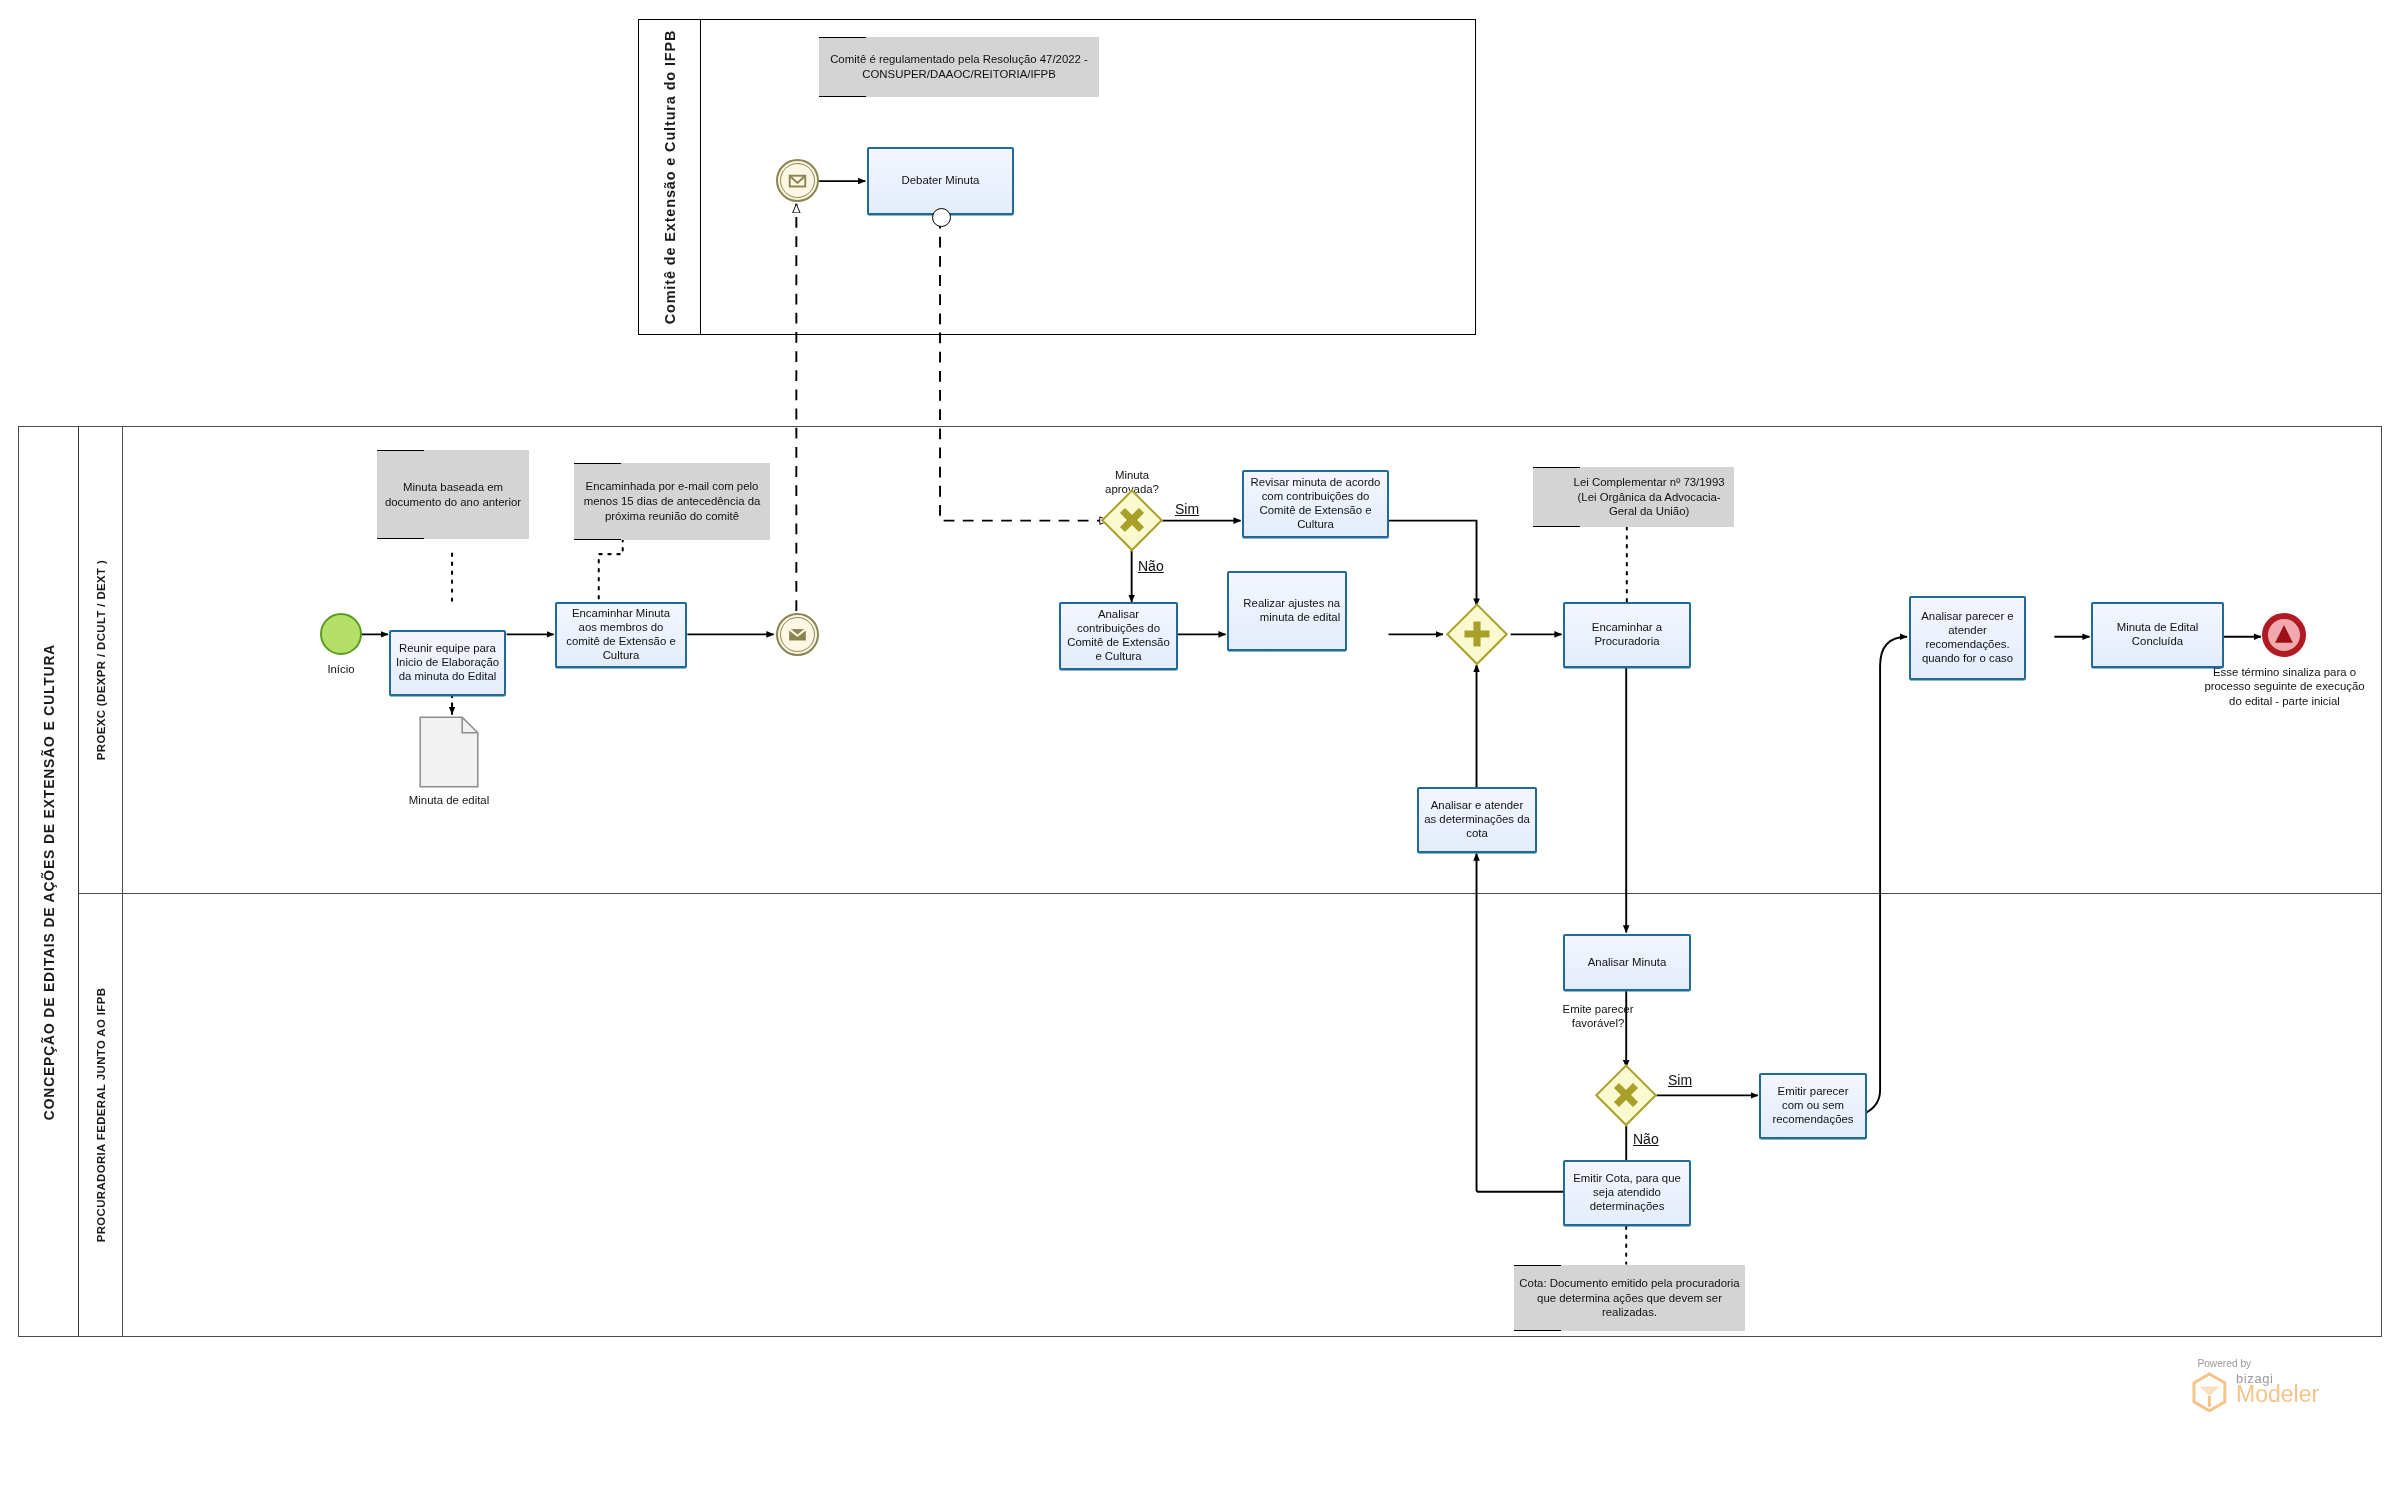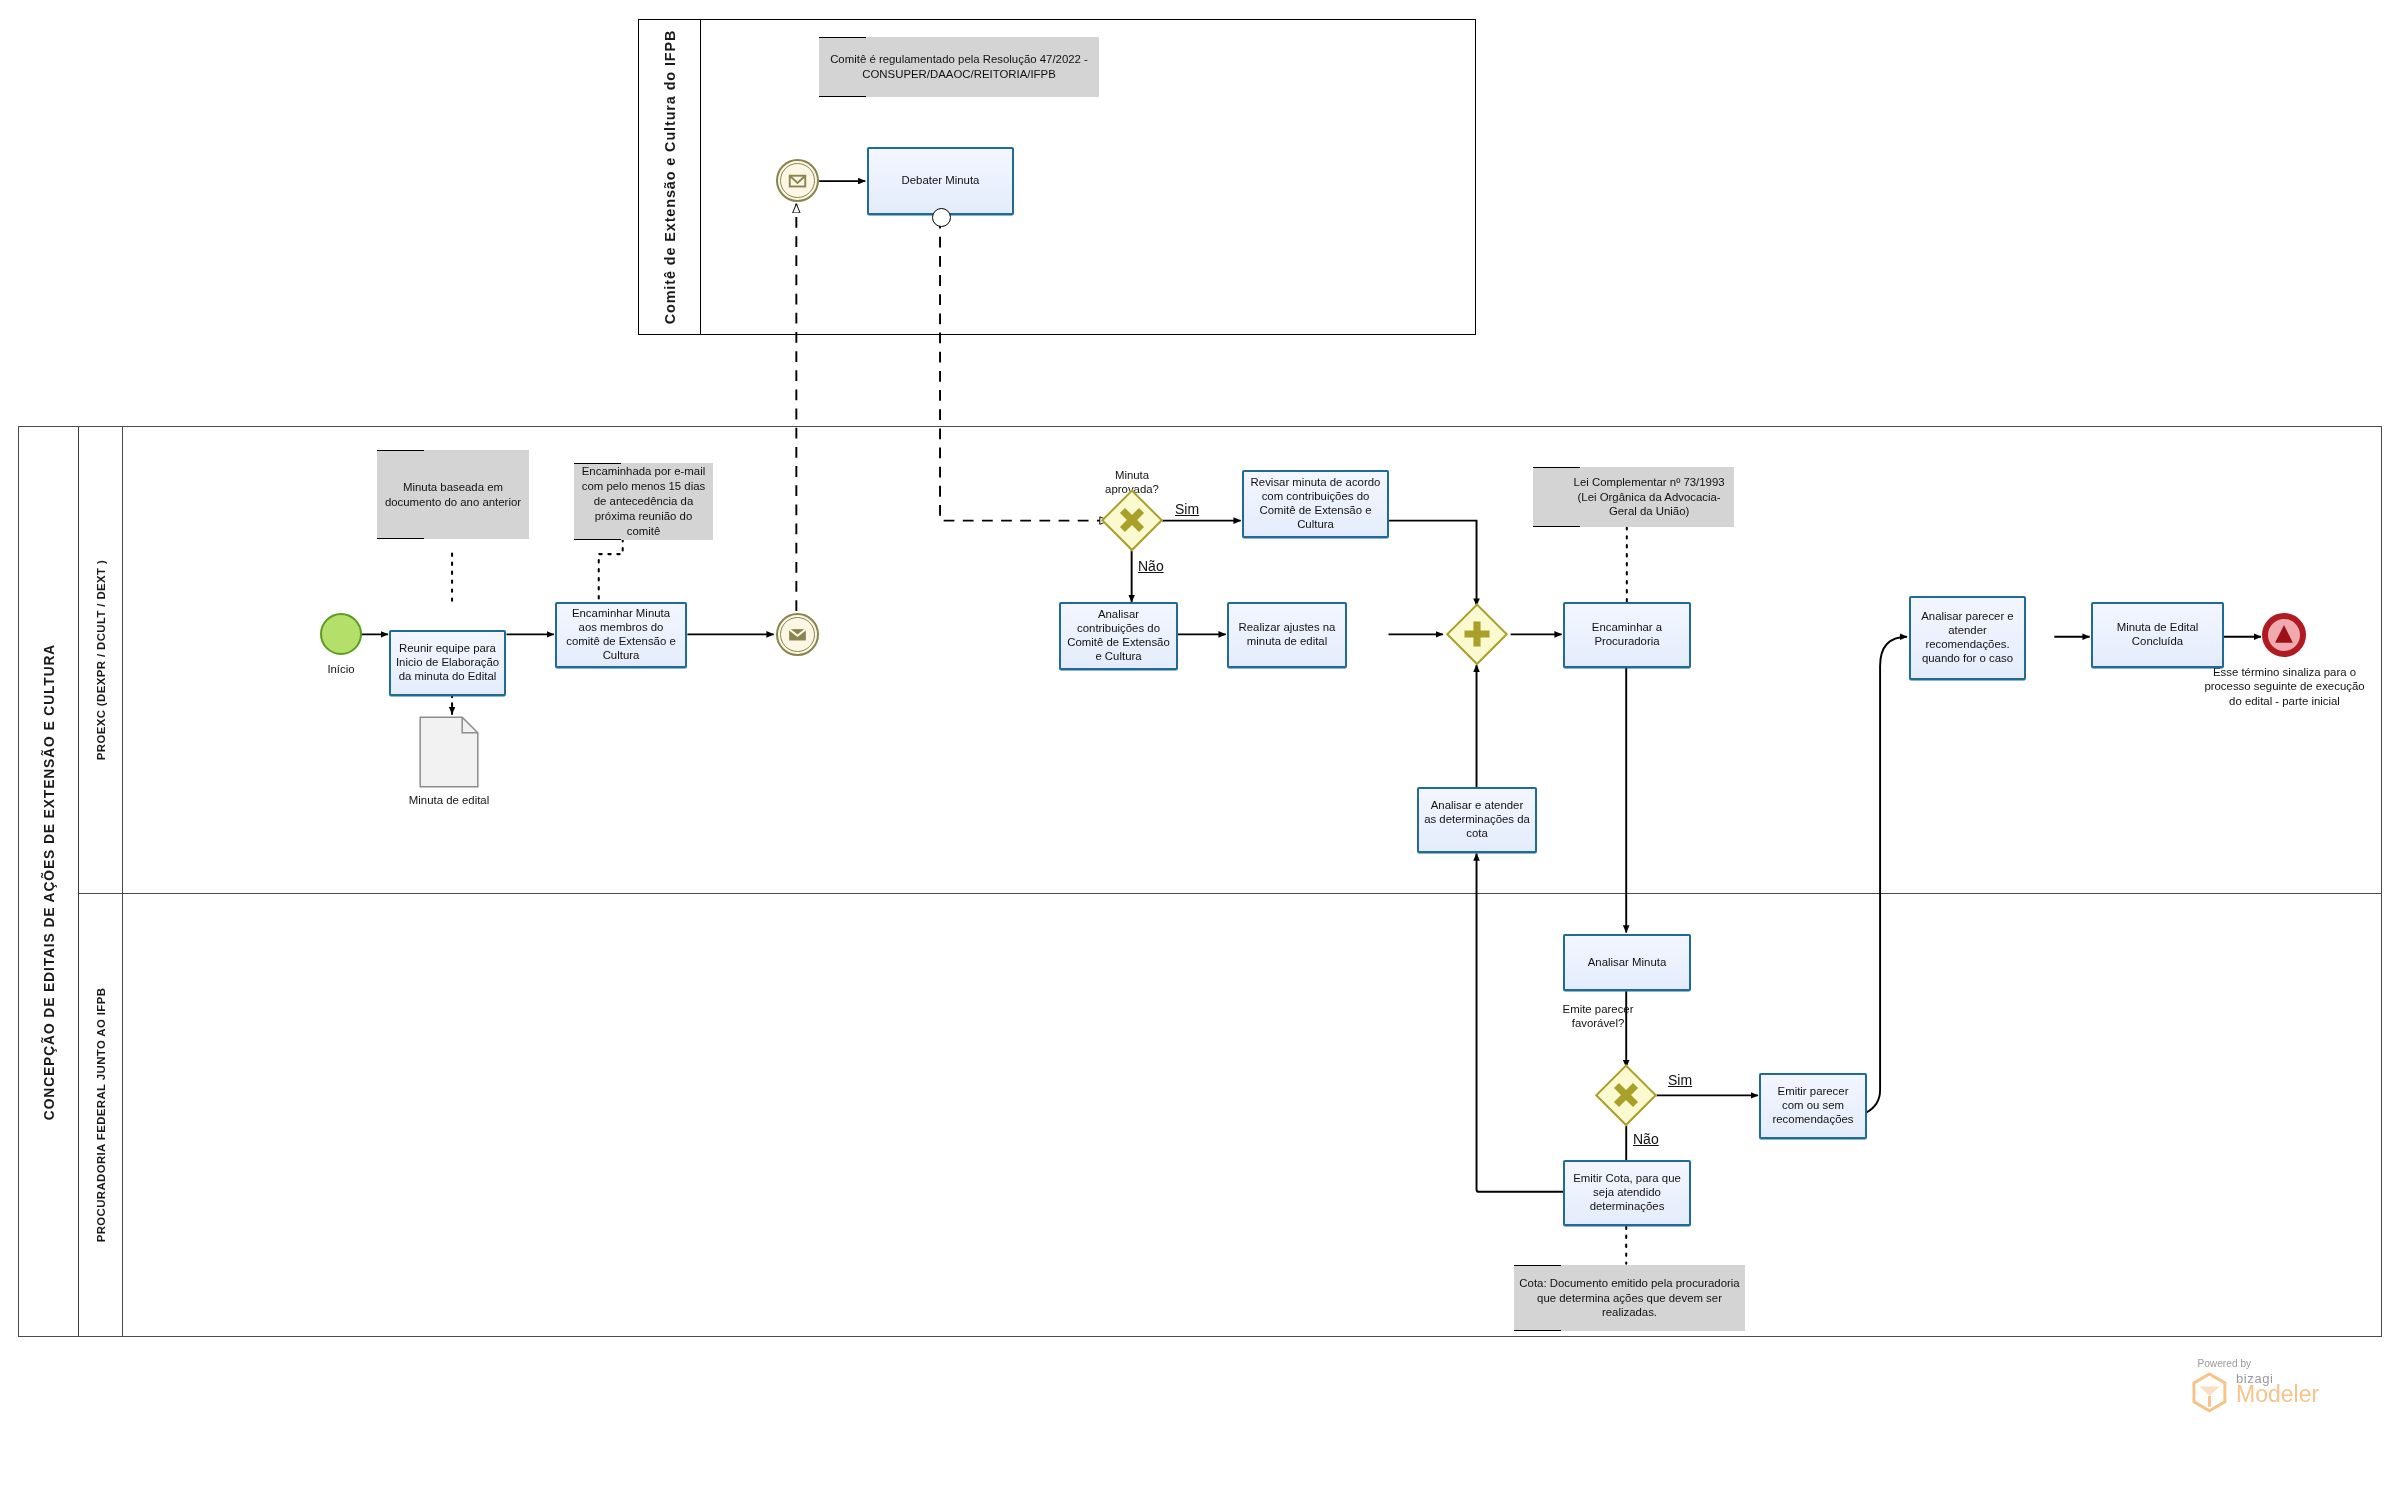--- a/index.html
+++ b/index.html
@@ -163,21 +163,21 @@
   </svg>
 
   <div class="note" style="left:819px;top:37px;width:280px;height:60px;">
     <span>Comitê é regulamentado pela Resolução 47/2022 - CONSUPER/DAAOC/REITORIA/IFPB</span>
   </div>
 
   <div class="note" style="left:377px;top:450px;width:152px;height:89px;">
     <span>Minuta baseada em documento do ano anterior</span>
   </div>
 
-  <div class="note" style="left:574px;top:463px;width:139px;height:77px;text-align:center;">
+  <div class="note" style="left:574px;top:463px;width:196px;height:77px;text-align:center;">
     <span>Encaminhada por e-mail com pelo menos 15 dias de antecedência da próxima reunião do comitê</span>
   </div>
 
   <div class="note" style="left:1533px;top:467px;width:201px;height:60px;padding-left:36px;">
     <span>Lei Complementar nº 73/1993 (Lei Orgânica da Advocacia-Geral da União)</span>
   </div>
 
   <div class="note" style="left:1514px;top:1265px;width:231px;height:66px;">
     <span>Cota: Documento emitido pela procuradoria que determina ações que devem ser realizadas.</span>
   </div>
@@ -254,21 +254,21 @@
   <div style="position:absolute;left:932px;top:208px;width:17px;height:17px;border:1.8px solid #000;border-radius:50%;background:#fff;"></div>
 
   <div class="task" style="left:1242px;top:470px;width:147px;height:68px;">
     <span>Revisar minuta de acordo com contribuições do Comitê de Extensão e Cultura</span>
   </div>
 
   <div class="task" style="left:1059px;top:602px;width:119px;height:68px;">
     <span>Analisar contribuições do Comitê de Extensão e Cultura</span>
   </div>
 
-  <div class="task" style="left:1227px;top:602px;width:120px;height:66px;">
+  <div class="task" style="left:1227px;top:571px;width:120px;height:80px;text-align:right;">
     <span>Realizar ajustes na minuta de edital</span>
   </div>
 
   <div class="task" style="left:1563px;top:602px;width:128px;height:66px;">
     <span>Encaminhar a Procuradoria</span>
   </div>
 
   <div class="task" style="left:1417px;top:787px;width:120px;height:66px;">
     <span>Analisar e atender as determinações da cota</span>
   </div>

